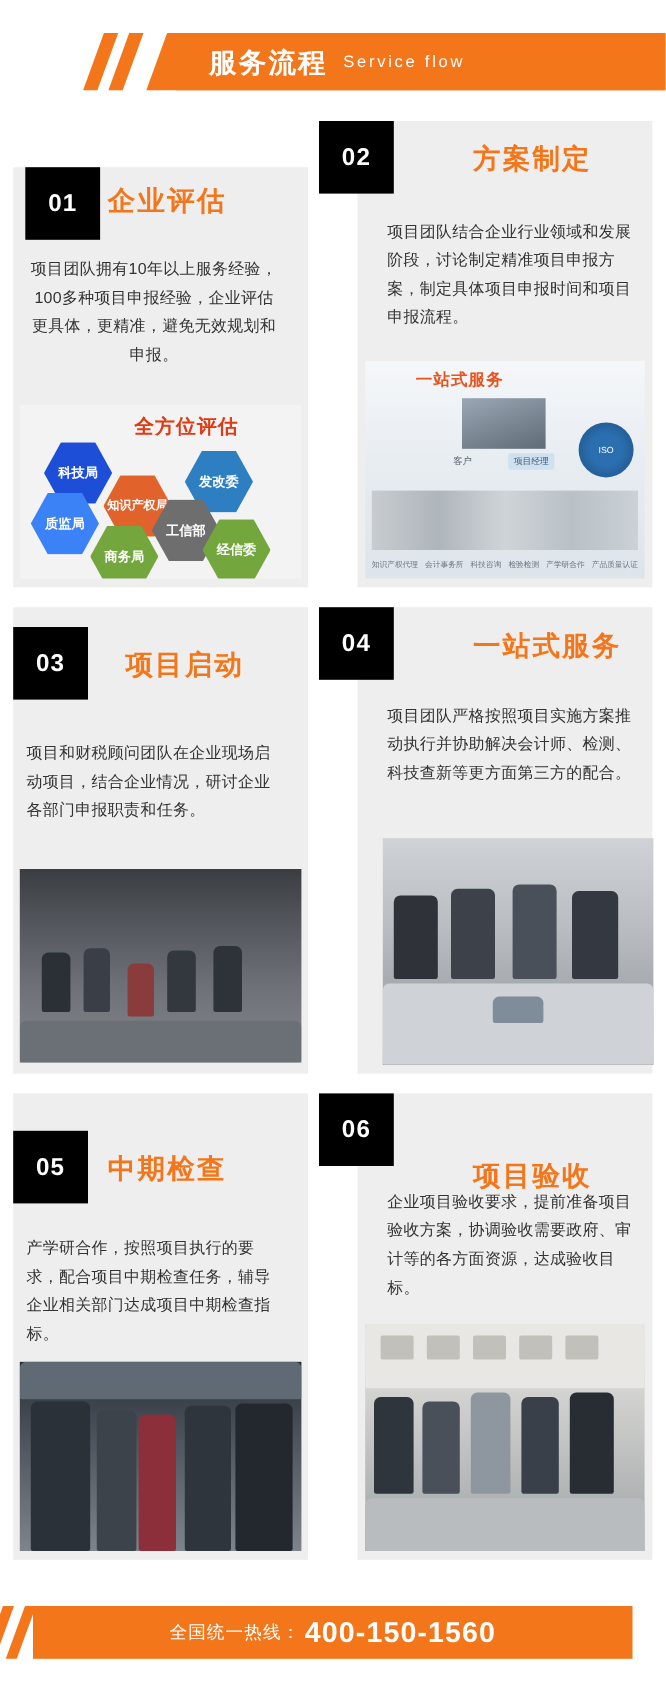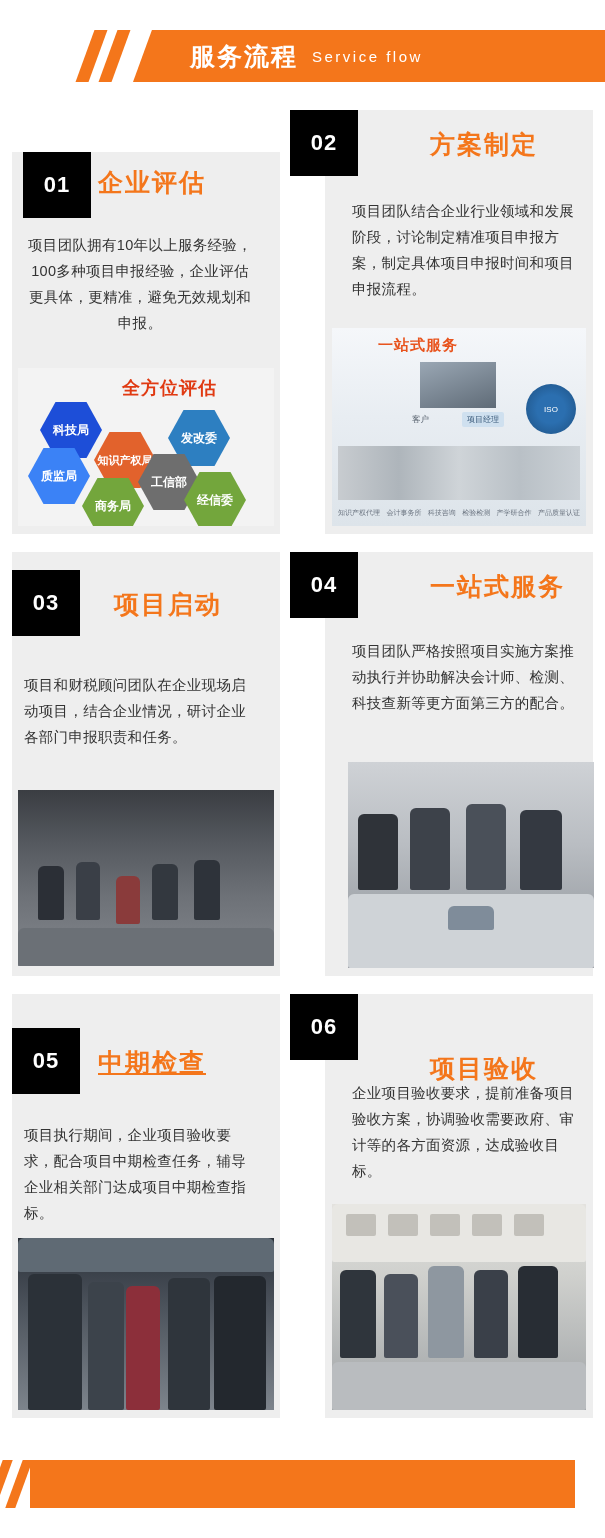--- a/index.html
+++ b/index.html
@@ -157,21 +157,21 @@
   #badge4 { left: 290px; top: 552px; }
   #title4 { left: 430px; top: 570px; }
   #body4  { left: 352px; top: 638px; width: 228px; }
 
   #photo4 { left: 348px; top: 762px; width: 246px; height: 206px;
             background: linear-gradient(180deg,#cfd2d6 0%,#b9bdc2 40%,#8d9298 100%); }
 
   
   #card5 { left: 12px; top: 994px; width: 268px; height: 424px; }
   #badge5 { left: 12px; top: 1028px; }
-  #title5 { left: 98px; top: 1046px; text-decoration: underline; }
+  #title5 { left: 98px; top: 1046px; }
   #body5  { left: 24px; top: 1122px; width: 232px; }
 
   #photo5 { left: 18px; top: 1238px; width: 256px; height: 172px;
             background: linear-gradient(180deg,#2a3038 0%,#4c535c 40%,#7d848c 100%); }
 
   
   #card6 { left: 325px; top: 994px; width: 268px; height: 424px; }
   #badge6 { left: 290px; top: 994px; }
   #title6 { left: 430px; top: 1052px; }
   #body6  { left: 352px; top: 1080px; width: 228px; }
@@ -287,21 +287,21 @@
   <div class="fig" style="left:62px; top:46px; width:40px; height:82px; background:#3d424a;"></div>
   <div class="fig" style="left:118px; top:42px; width:40px; height:86px; background:#4a5059;"></div>
   <div class="fig" style="left:172px; top:48px; width:42px; height:80px; background:#343941;"></div>
   <div class="fig" style="left:0; top:132px; width:246px; height:74px; background:#cfd3d7;"></div>
   <div class="fig" style="left:100px; top:144px; width:46px; height:24px; background:#7f8c9a;"></div>
 </div>
 
 <div class="card" id="card5"></div>
 <div class="num-badge" id="badge5">05</div>
 <div class="card-title" id="title5">中期检查</div>
-<div class="card-body" id="body5">项目执行期间，企业项目验收要求，配合项目中期检查任务，辅导企业相关部门达成项目中期检查指标。</div>
+<div class="card-body" id="body5">产学研合作，按照项目执行的要求，配合项目中期检查任务，辅导企业相关部门达成项目中期检查指标。</div>
 <div class="photo" id="photo5">
   <div class="fig" style="left:10px; top:36px; width:54px; height:136px; background:#2b3138;"></div>
   <div class="fig" style="left:70px; top:44px; width:36px; height:128px; background:#3c434b;"></div>
   <div class="fig" style="left:108px; top:48px; width:34px; height:124px; background:#8c2f3a;"></div>
   <div class="fig" style="left:150px; top:40px; width:42px; height:132px; background:#2f353c;"></div>
   <div class="fig" style="left:196px; top:38px; width:52px; height:134px; background:#23282e;"></div>
   <div class="fig" style="left:0; top:0; width:256px; height:34px; background:#5f6a74;"></div>
 </div>
 
 <div class="card" id="card6"></div>
@@ -320,13 +320,17 @@
   <div class="fig" style="left:96px; top:62px; width:36px; height:92px; background:#8e97a0;"></div>
   <div class="fig" style="left:142px; top:66px; width:34px; height:88px; background:#3a4049;"></div>
   <div class="fig" style="left:186px; top:62px; width:40px; height:92px; background:#282d34;"></div>
   <div class="fig" style="left:0; top:158px; width:254px; height:48px; background:#b9bcbf;"></div>
 </div>
 
 <div class="footer">
   <div class="ftr-slash f2"></div>
   <div class="ftr-slash f1"></div>
   <div class="ftr-bar"></div>
+  <div class="ftr-text">
+    <span class="ftr-label">全国统一热线：</span>
+    <span class="ftr-phone">400-150-1560</span>
+  </div>
 </div>
 
 </body></html>

